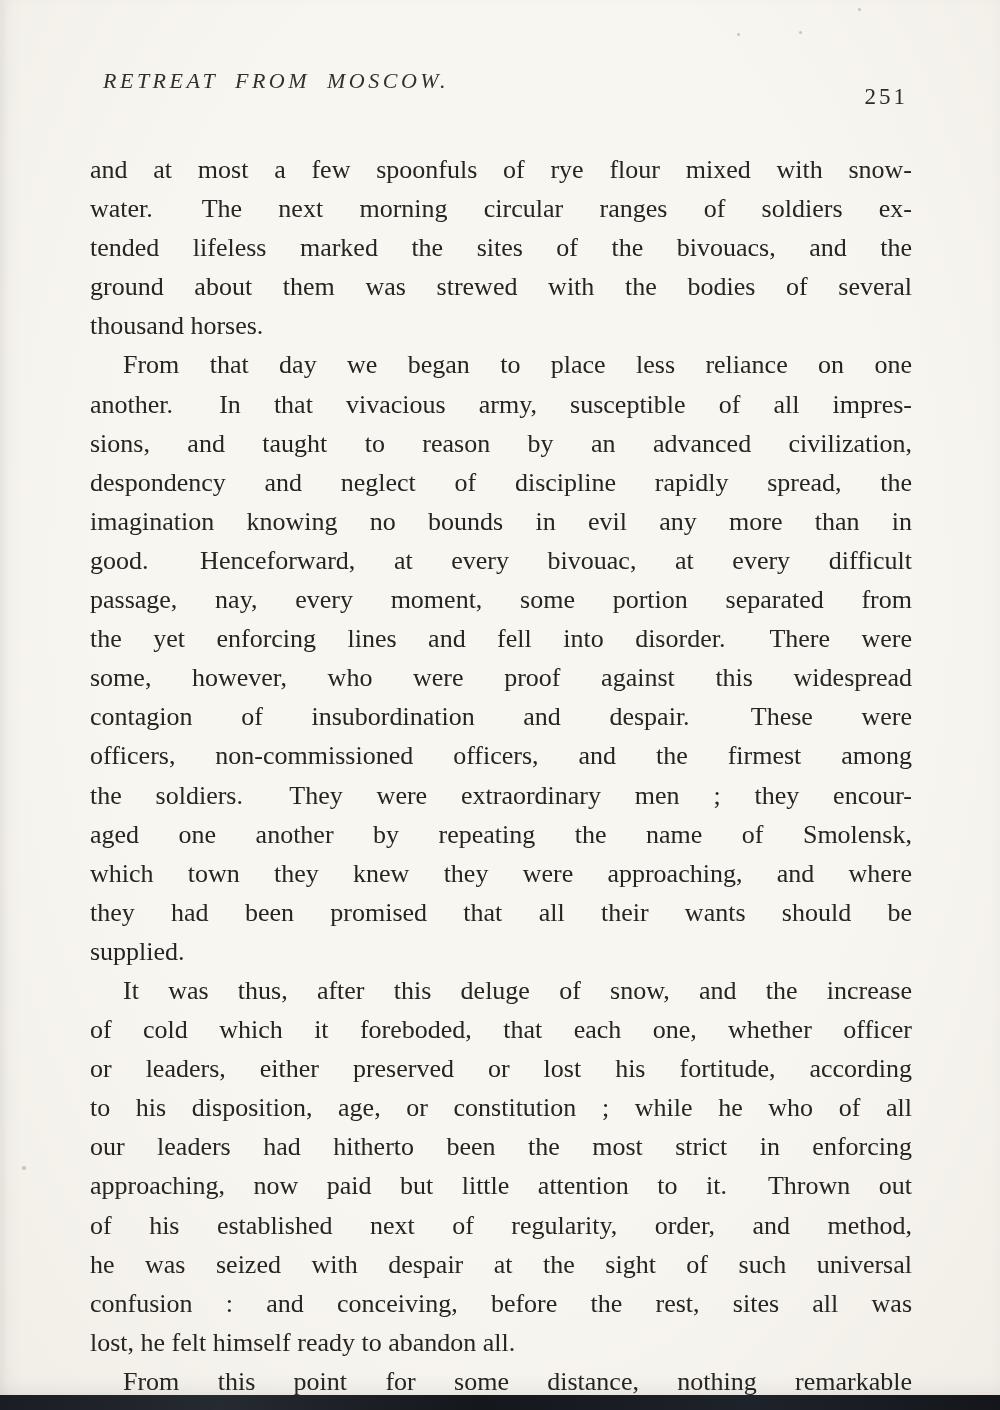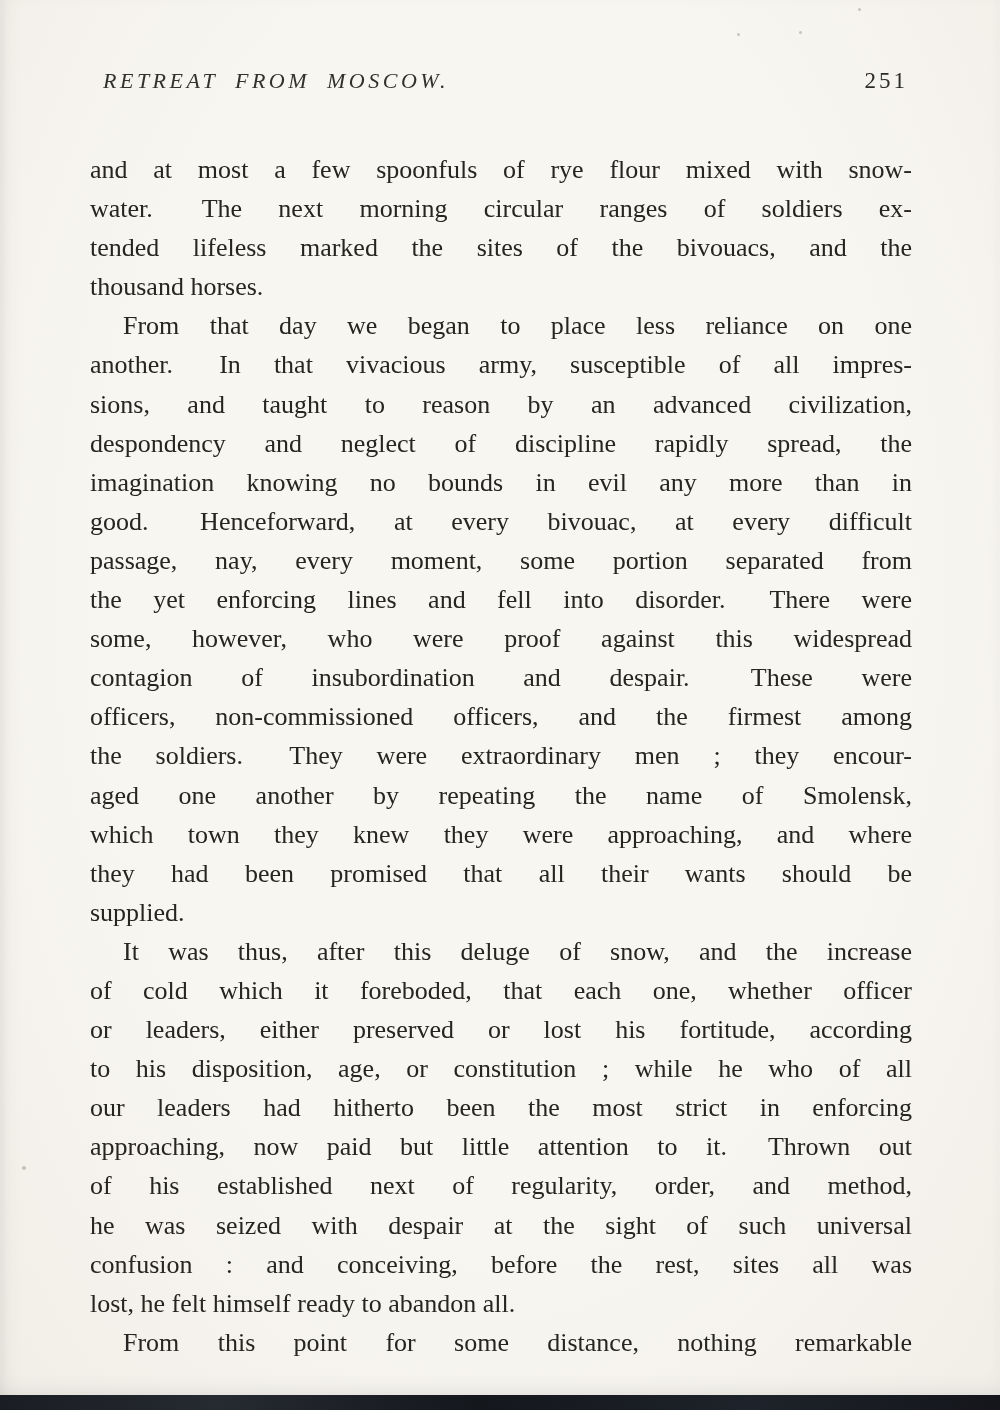--- a/index.html
+++ b/index.html
@@ -33,21 +33,21 @@
     text-align: left;
     font-style: italic;
     font-size: 22px;
     letter-spacing: 3.5px;
     word-spacing: 8px;
     color: #33312d;
   }
   .page-number {
     position: absolute;
     right: 4px;
-    top: 0;
+    top: 16px;
     font-size: 23px;
     letter-spacing: 3px;
     color: #2e2c28;
   }
   .body-text {
     position: absolute;
     left: 90px;
     top: 129px;
     width: 822px;
     font-size: 26px;
@@ -92,20 +92,21 @@
 
   <div class="header">
     <div class="running-title">RETREAT FROM MOSCOW.</div>
     <div class="page-number">251</div>
   </div>
 
   <div class="body-text" id="body-text">
       <div class="line">and at most a few spoonfuls of rye flour mixed with snow-</div>
       <div class="line">water.  The next morning circular ranges of soldiers ex-</div>
       <div class="line">tended lifeless marked the sites of the bivouacs, and the</div>
+      <div class="line">ground about them was strewed with the bodies of several</div>
       <div class="line para-end">thousand horses.</div>
       <div class="line indent">From that day we began to place less reliance on one</div>
       <div class="line">another.  In that vivacious army, susceptible of all impres-</div>
       <div class="line">sions, and taught to reason by an advanced civilization,</div>
       <div class="line">despondency and neglect of discipline rapidly spread, the</div>
       <div class="line">imagination knowing no bounds in evil any more than in</div>
       <div class="line">good.  Henceforward, at every bivouac, at every difficult</div>
       <div class="line">passage, nay, every moment, some portion separated from</div>
       <div class="line">the yet enforcing lines and fell into disorder.  There were</div>
       <div class="line">some, however, who were proof against this widespread</div>

